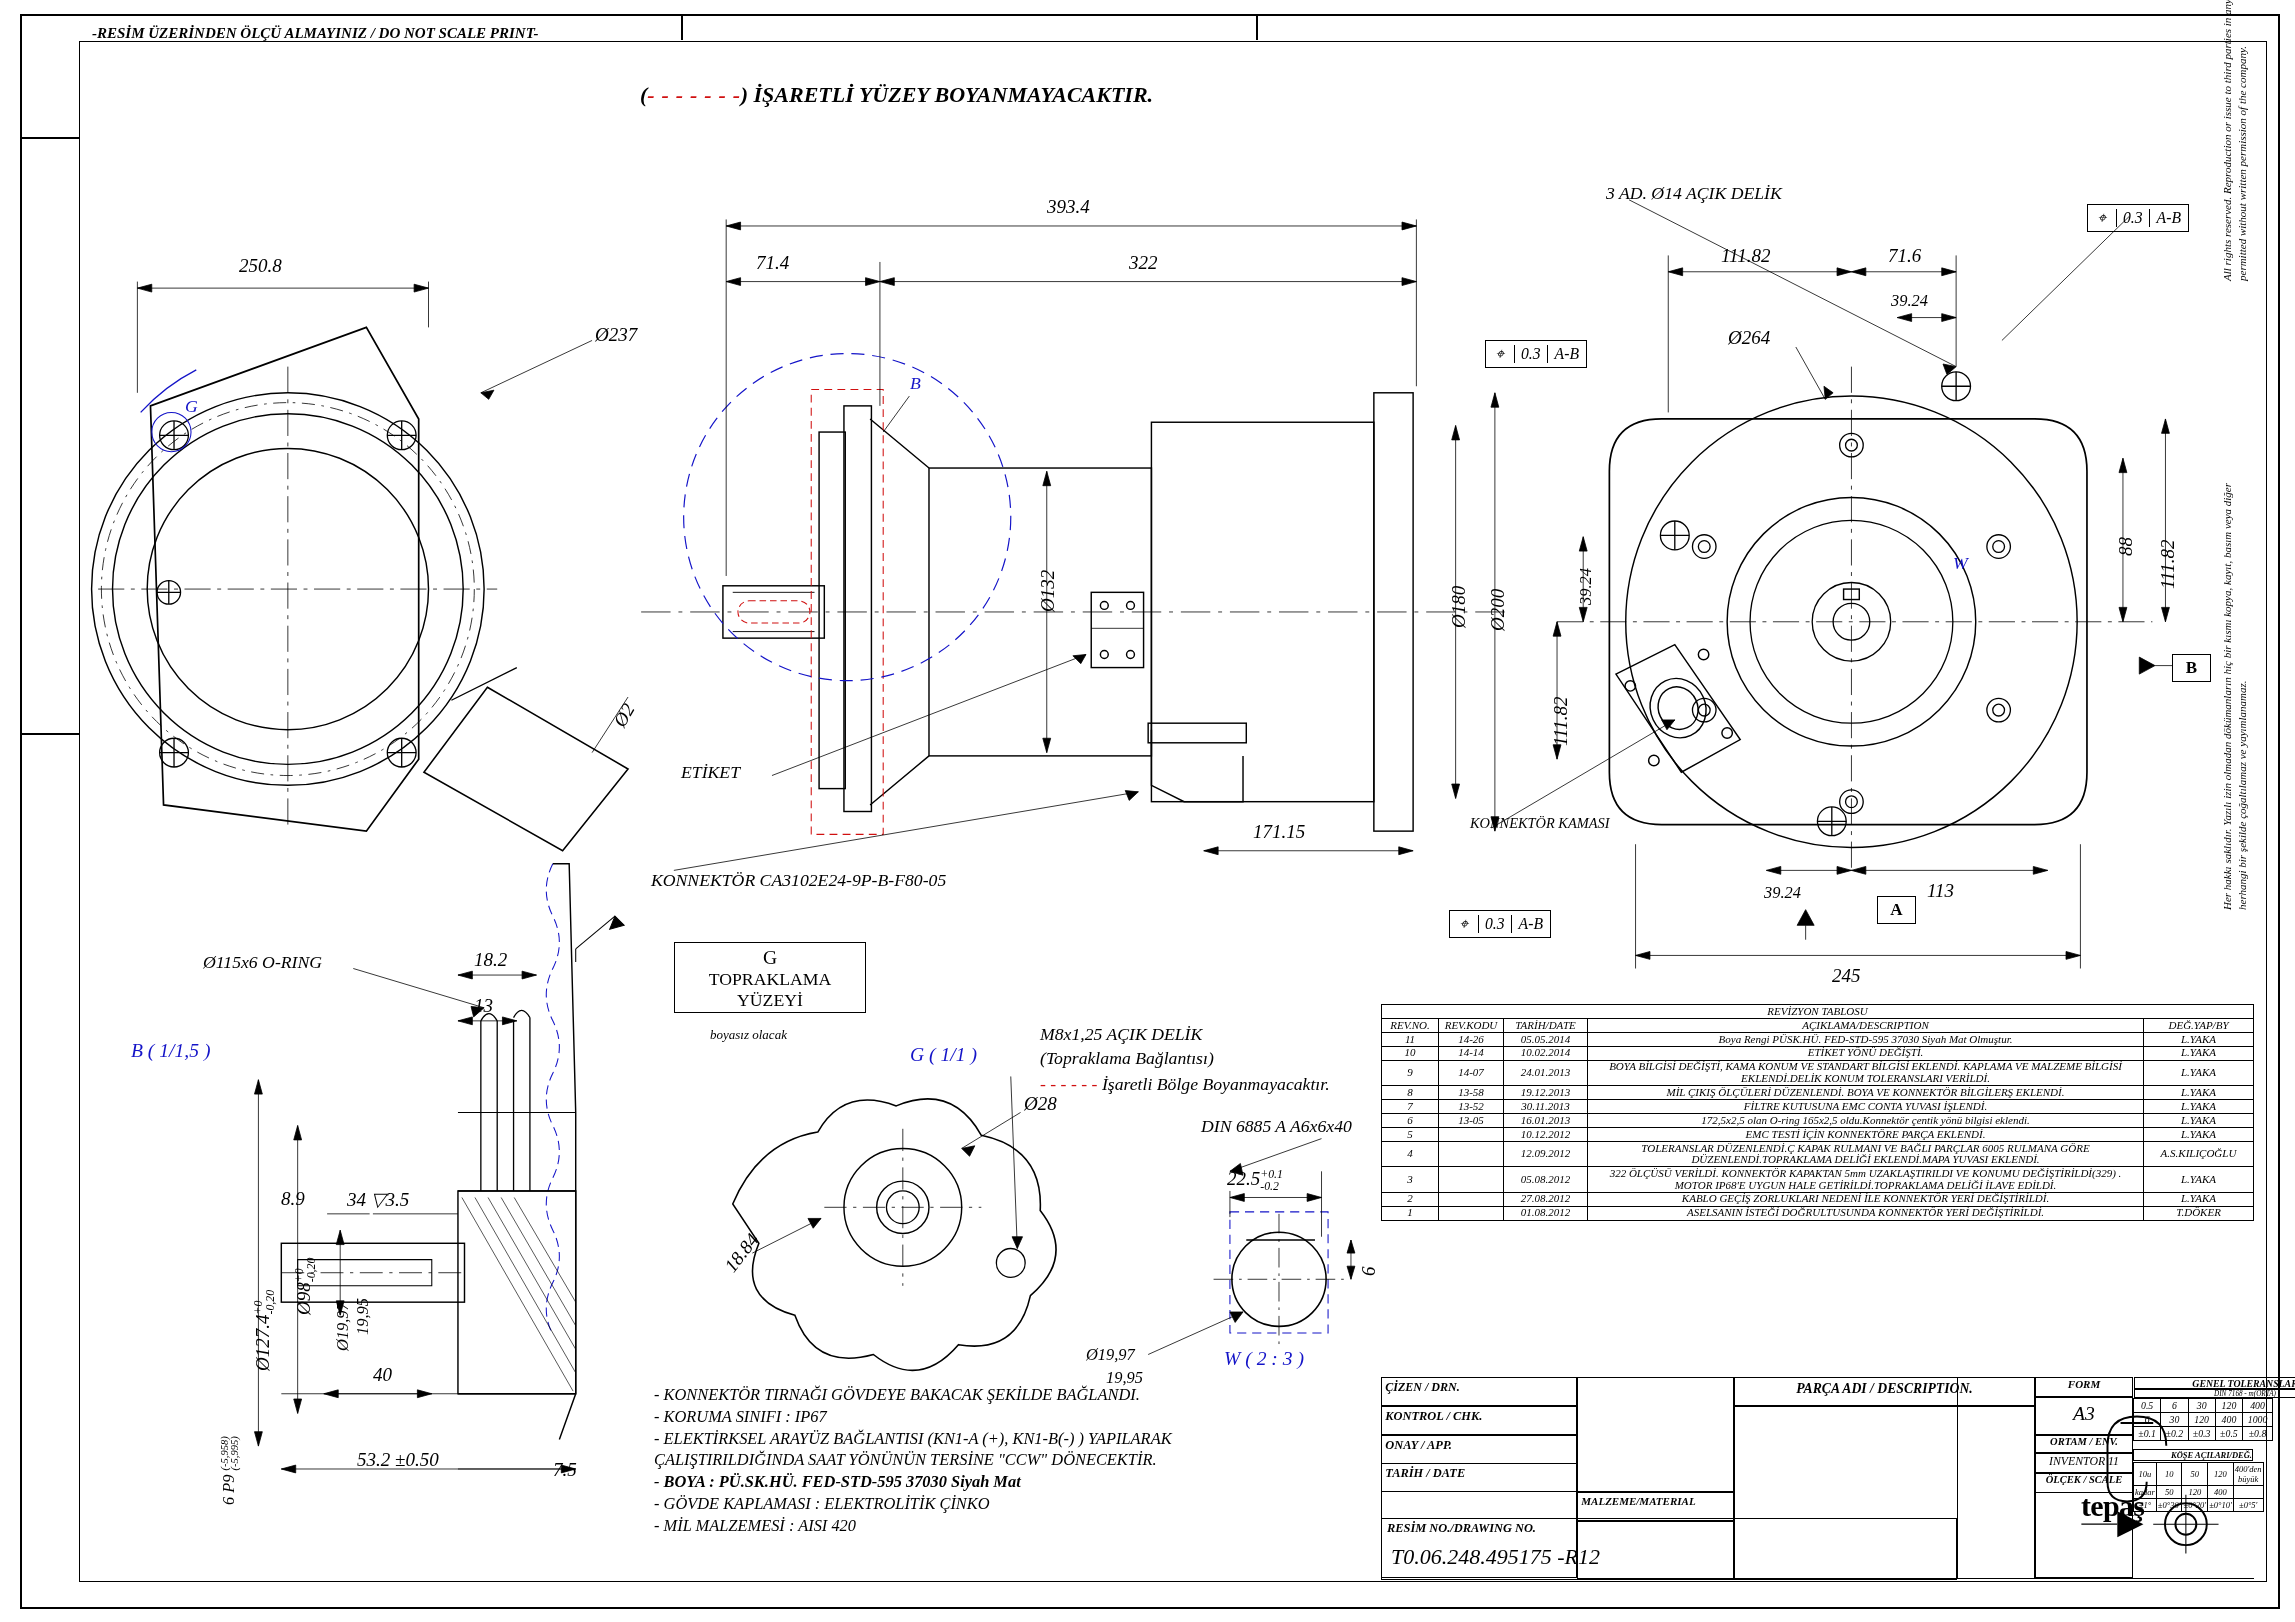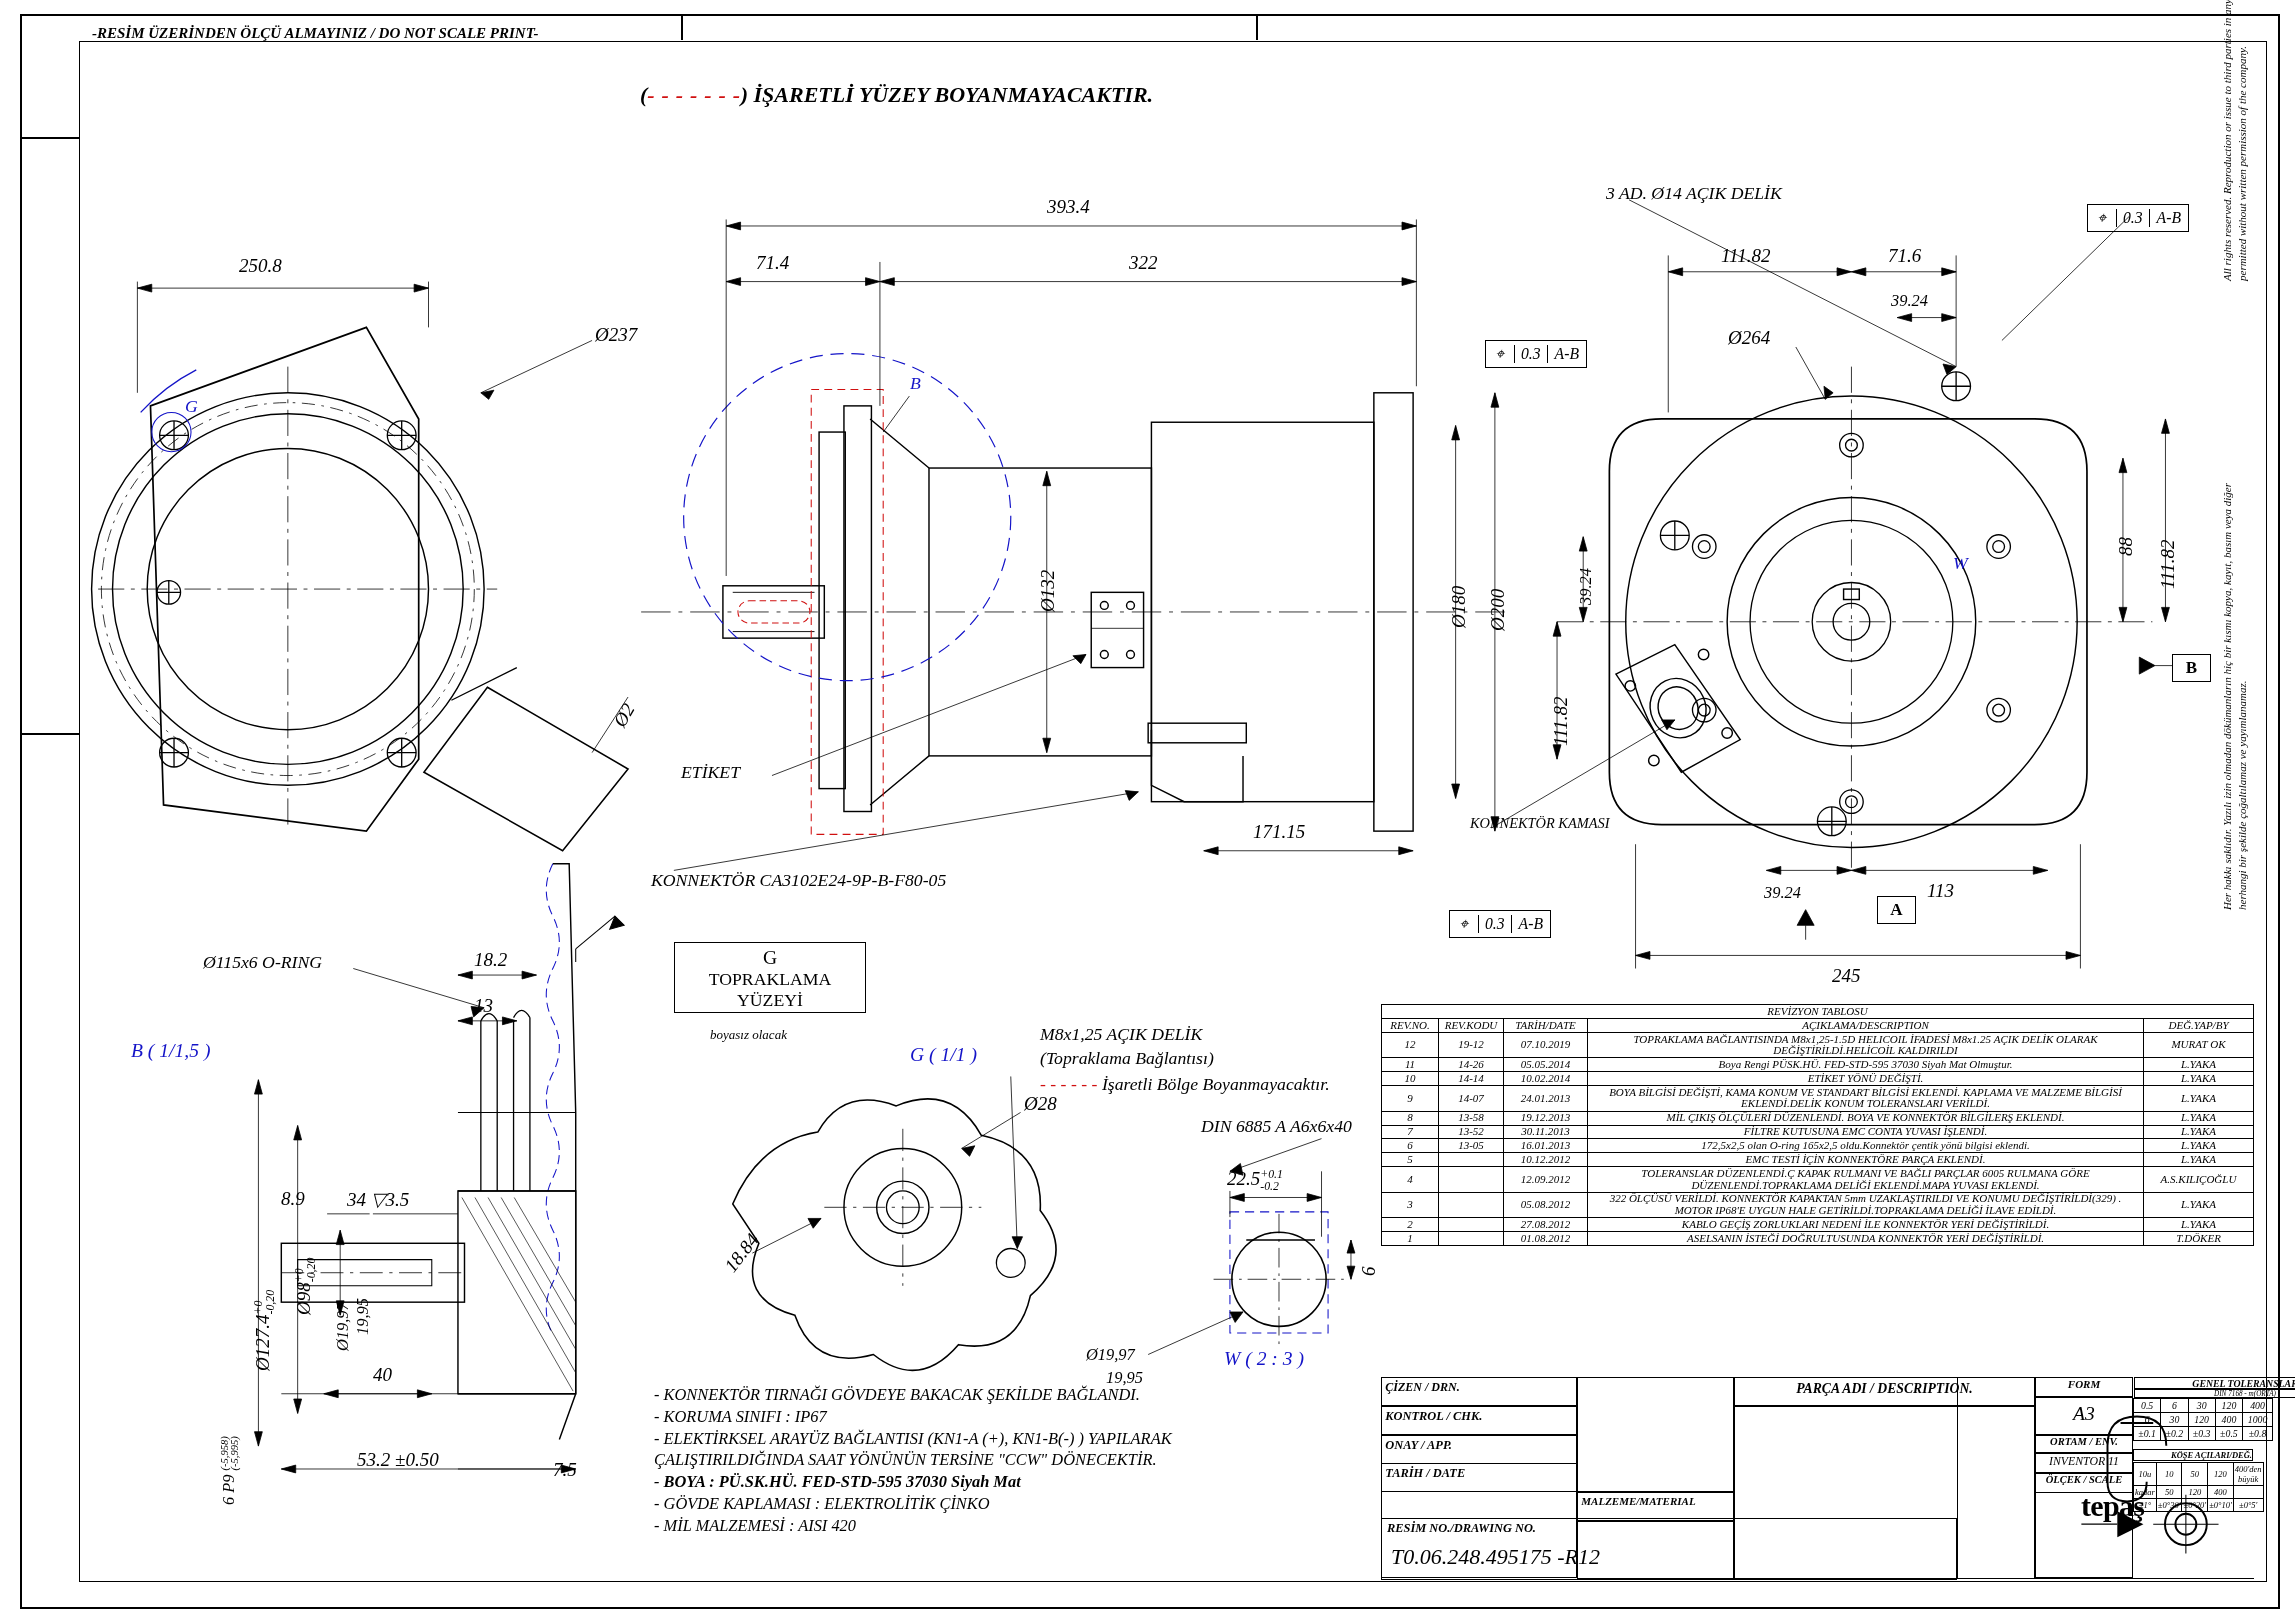--- a/index.html
+++ b/index.html
@@ -495,27 +495,20 @@
           <td class="ctr" colspan="5">REVİZYON TABLOSU</td>
         </tr>
     <tr>
       <td class="ctr" style="width:52px;">REV.NO.</td>
       <td class="ctr" style="width:60px;">REV.KODU</td>
       <td class="ctr" style="width:79px;">TARİH/DATE</td>
       <td class="ctr">AÇIKLAMA/DESCRIPTION</td>
       <td class="ctr" style="width:105px;">DEĞ.YAP/BY</td>
     </tr>
     <tr>
-          <td class="ctr">12</td>
-          <td class="ctr">19-12</td>
-          <td class="ctr">07.10.2019</td>
-          <td class="ctr">TOPRAKLAMA BAĞLANTISINDA M8x1,25-1.5D HELICOIL İFADESİ M8x1.25 AÇIK DELİK OLARAK DEĞİŞTİRİLDİ.HELİCOİL KALDIRILDI</td>
-          <td class="ctr">MURAT OK</td>
-        </tr>
-    <tr>
           <td class="ctr">11</td>
           <td class="ctr">14-26</td>
           <td class="ctr">05.05.2014</td>
           <td class="ctr">Boya Rengi PÜSK.HÜ. FED-STD-595 37030 Siyah Mat Olmuştur.</td>
           <td class="ctr">L.YAKA</td>
         </tr>
     <tr>
           <td class="ctr">10</td>
           <td class="ctr">14-14</td>
           <td class="ctr">10.02.2014</td>

